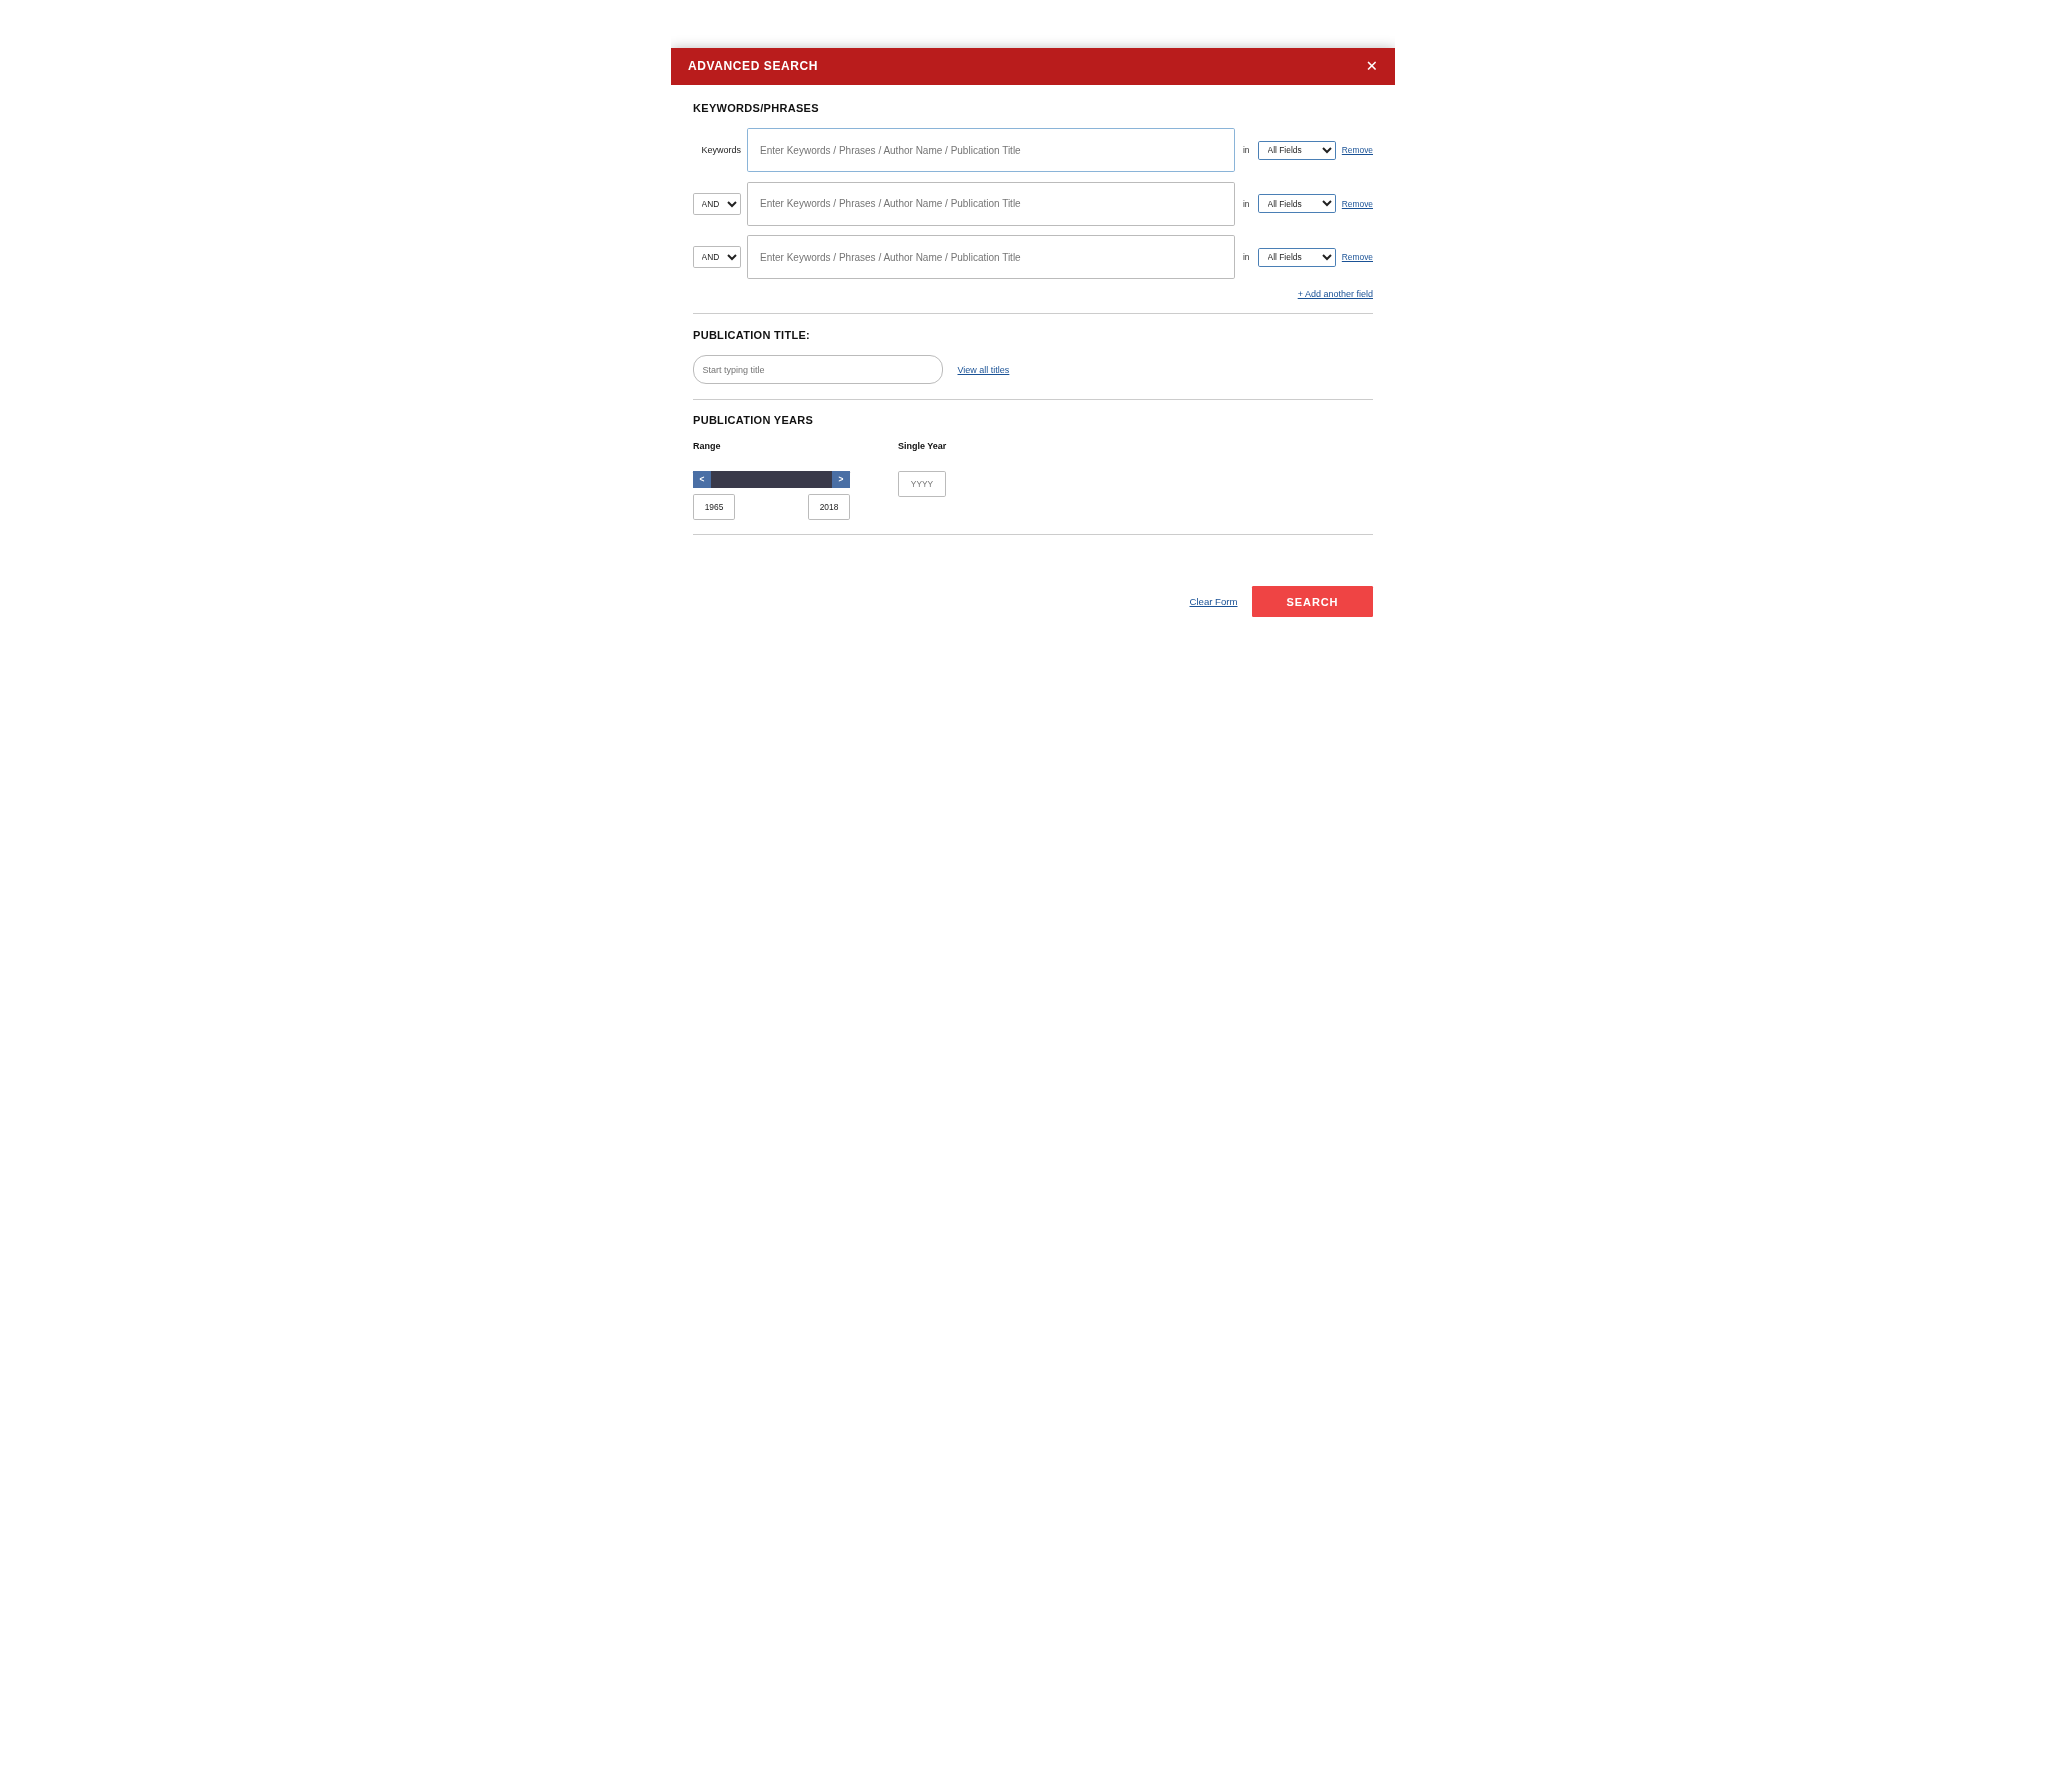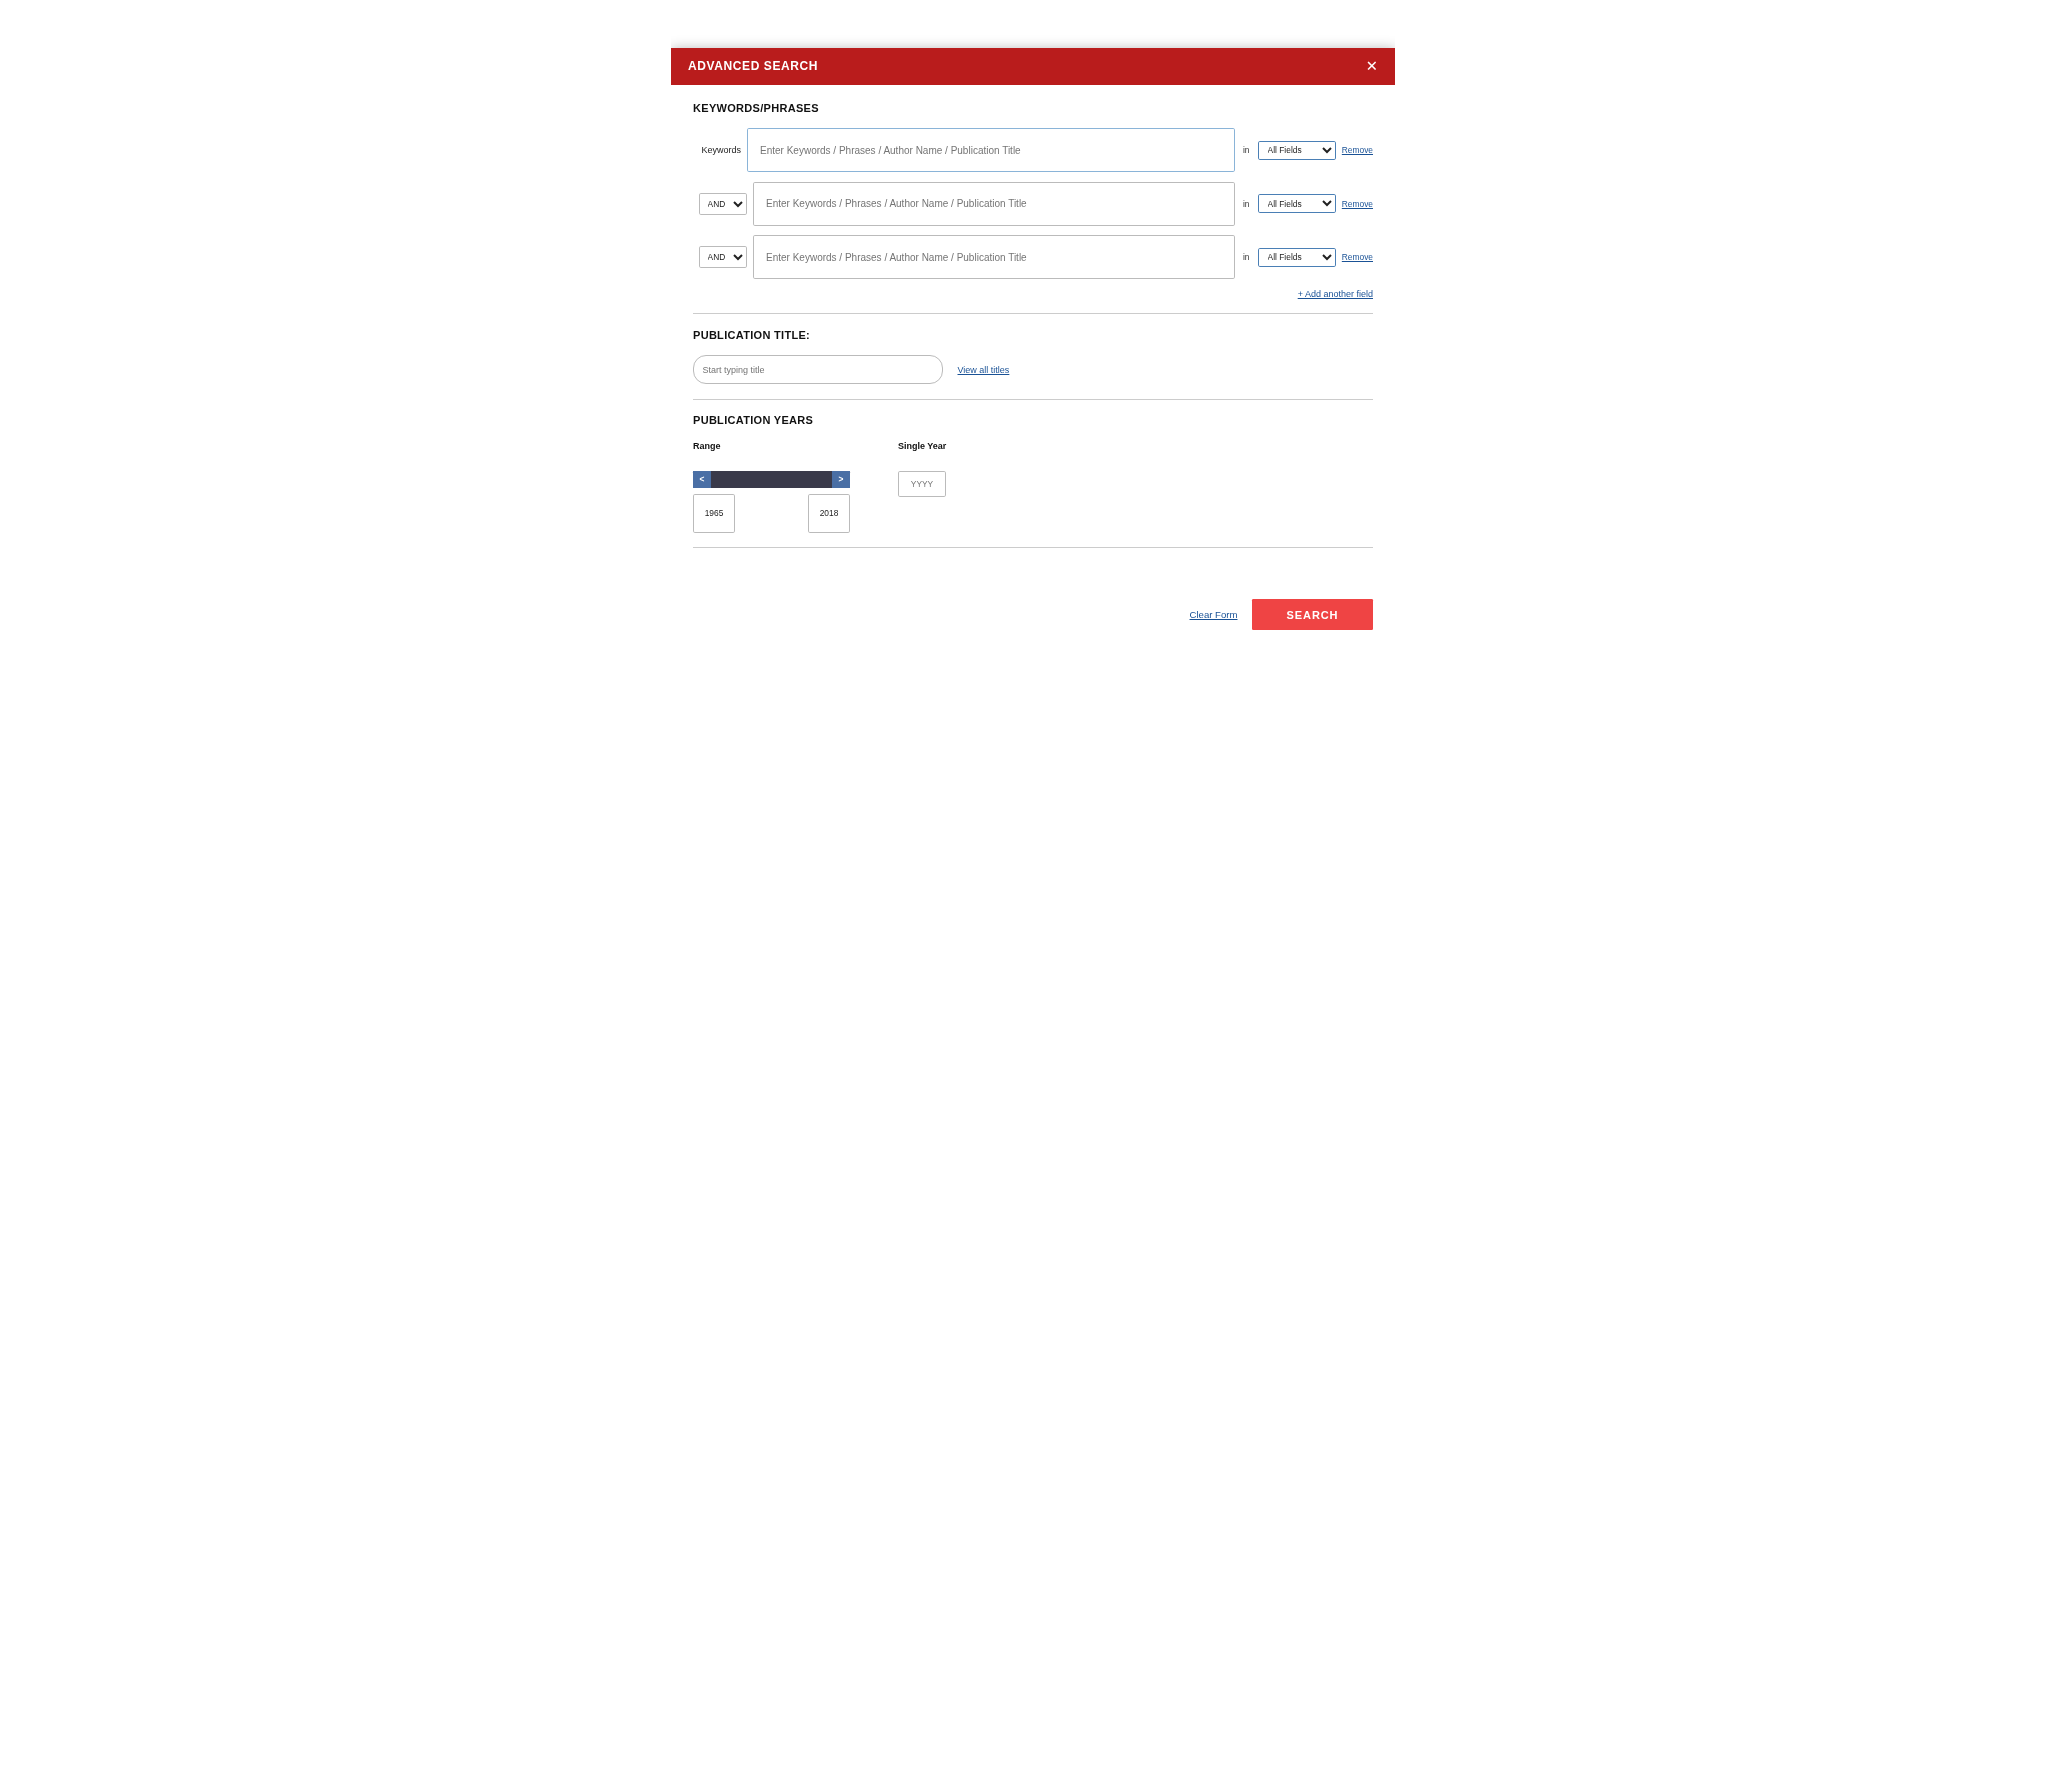--- a/index.html
+++ b/index.html
@@ -126,21 +126,20 @@
       height: 22px;
       border: 0.9px solid #bbb;
       border-radius: 1.8px;
       padding: 0 3.6px;
       font-size: 8.4px;
       background: #fff;
       color: #222;
       cursor: pointer;
       min-width: 48px;
       appearance: auto;
-      margin-left: 6px;
     }
 
     .add-field-row {
       display: flex;
       justify-content: flex-end;
       margin-top: 4.8px;
       margin-bottom: 4.8px;
     }
 
     .add-field-link {
@@ -242,21 +241,21 @@
       background: #3a3a4a;
     }
 
     .range-inputs {
       display: flex;
       justify-content: space-between;
     }
 
     .range-year-input {
       width: 42px;
-      height: 39px;
+      height: 26px;
       border: 0.9px solid #bbb;
       border-radius: 1.8px;
       padding: 0 4.8px;
       font-size: 8.4px;
       color: #222;
       text-align: center;
     }
 
     .single-year-input {
       width: 48px;

